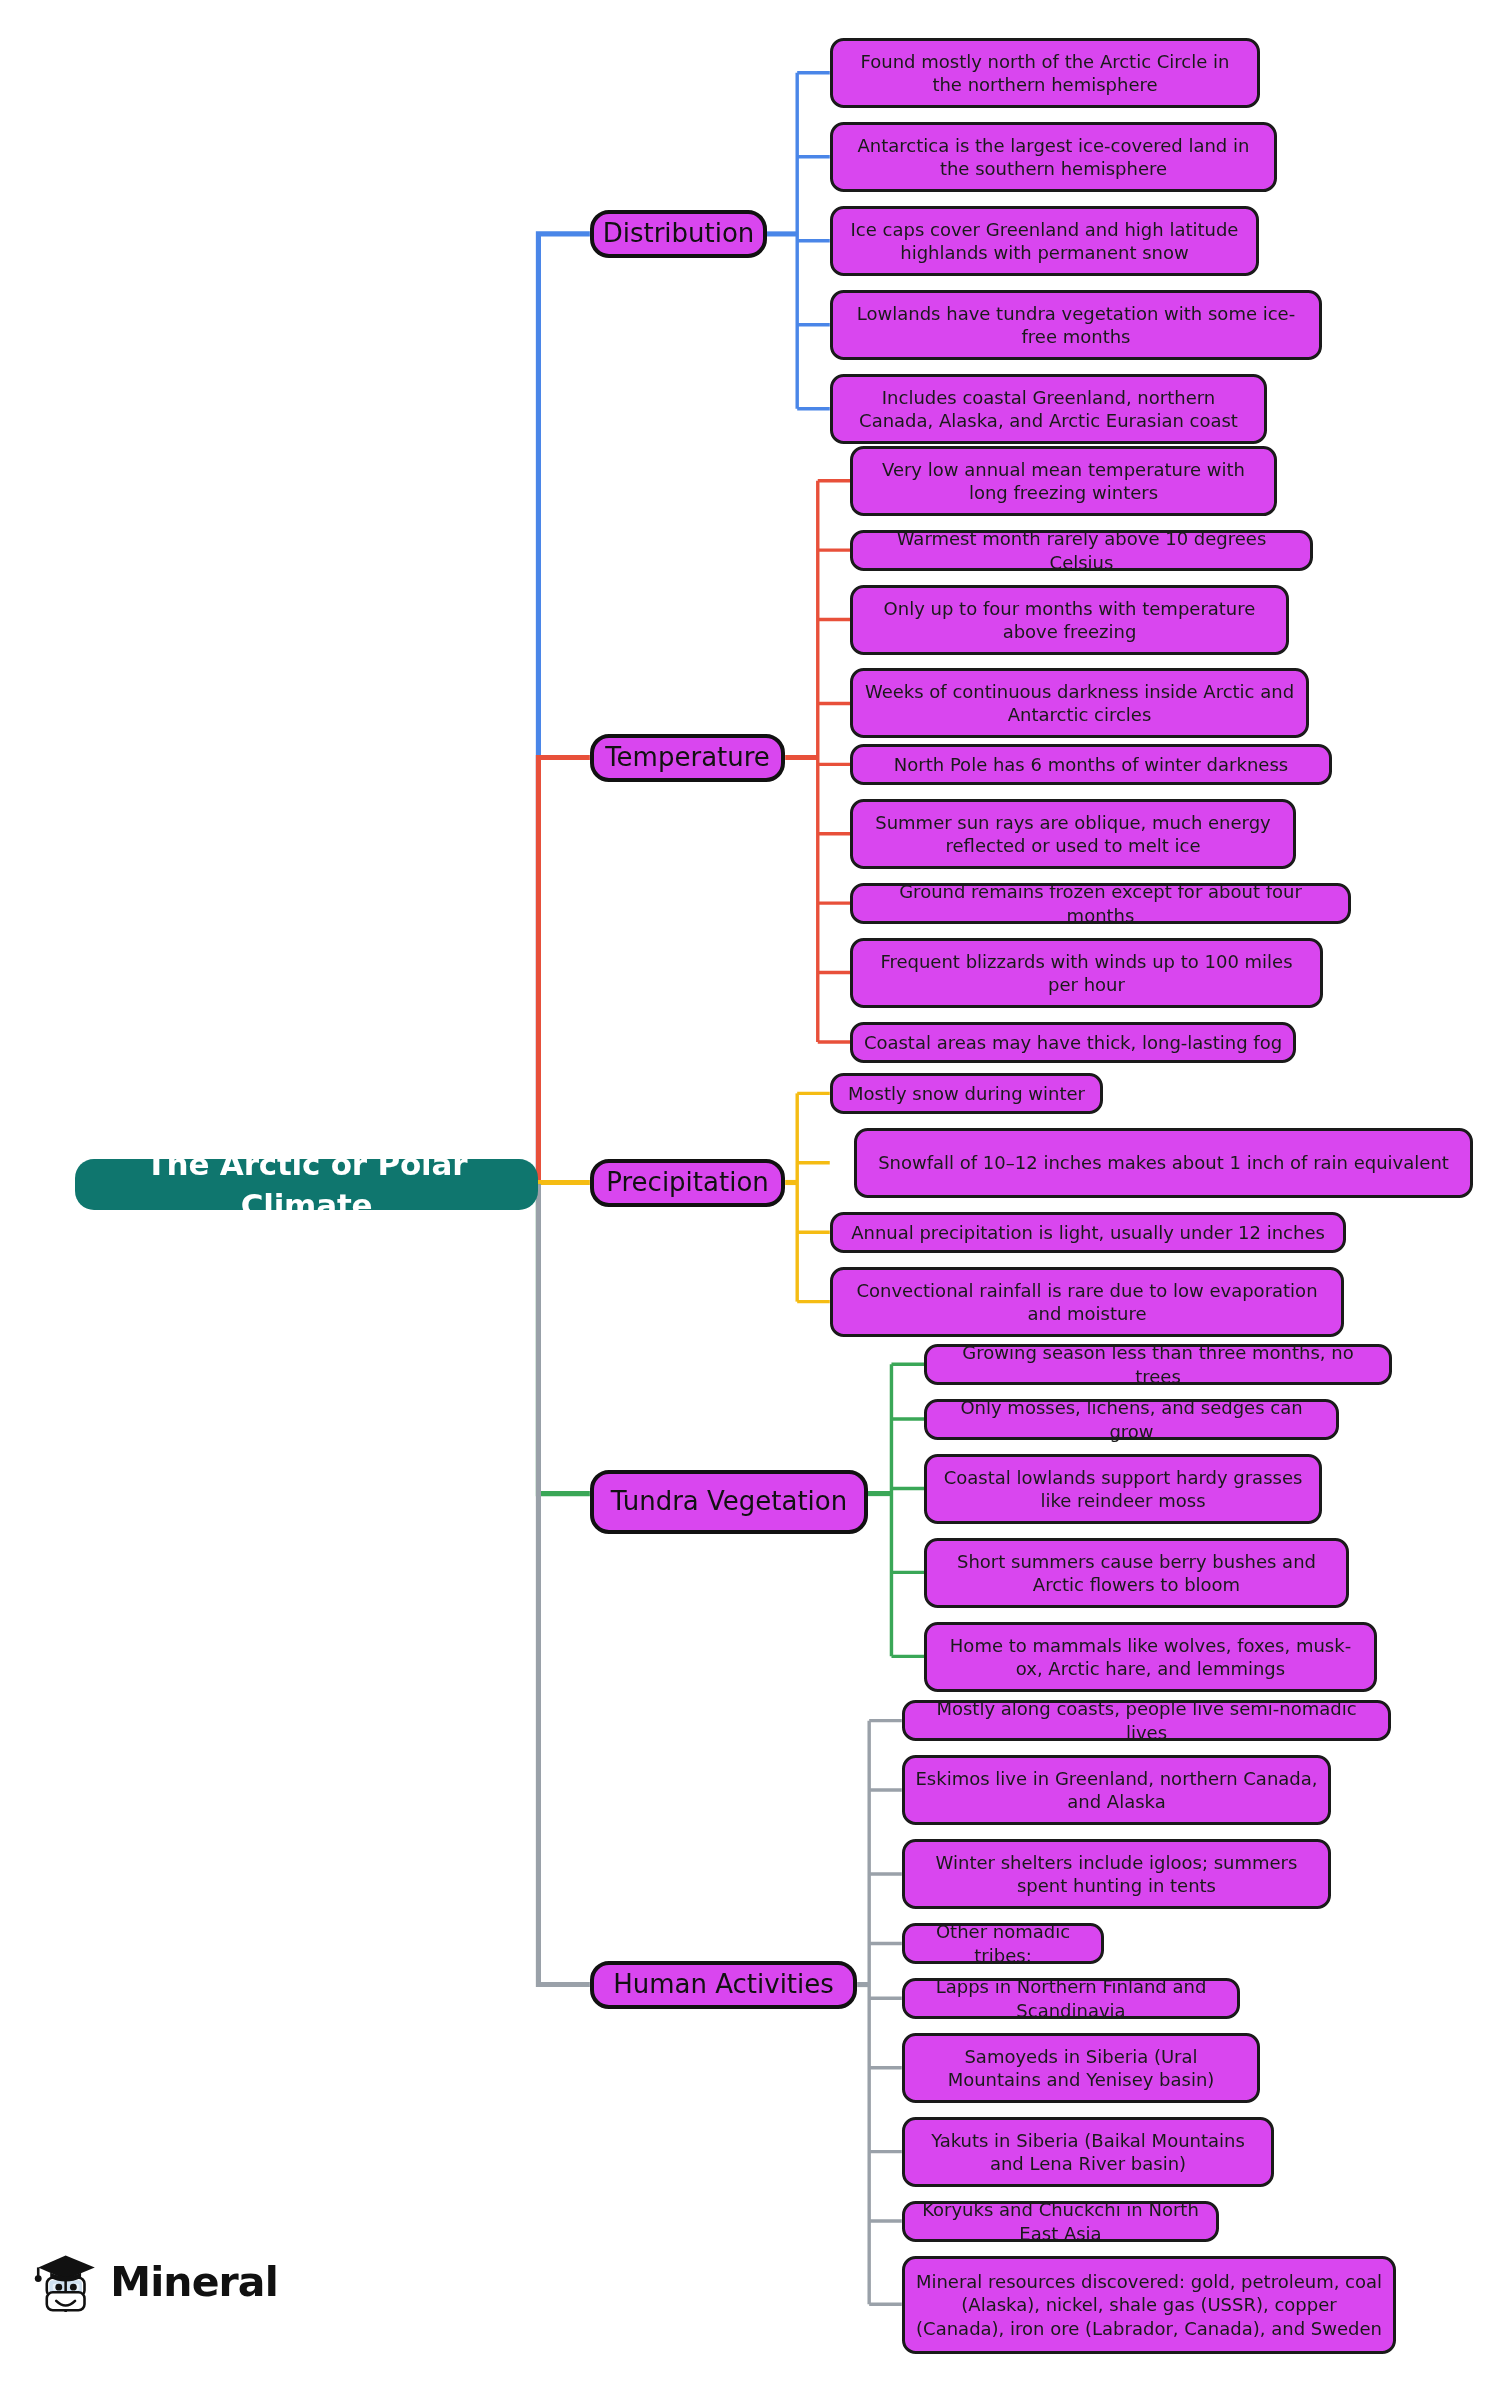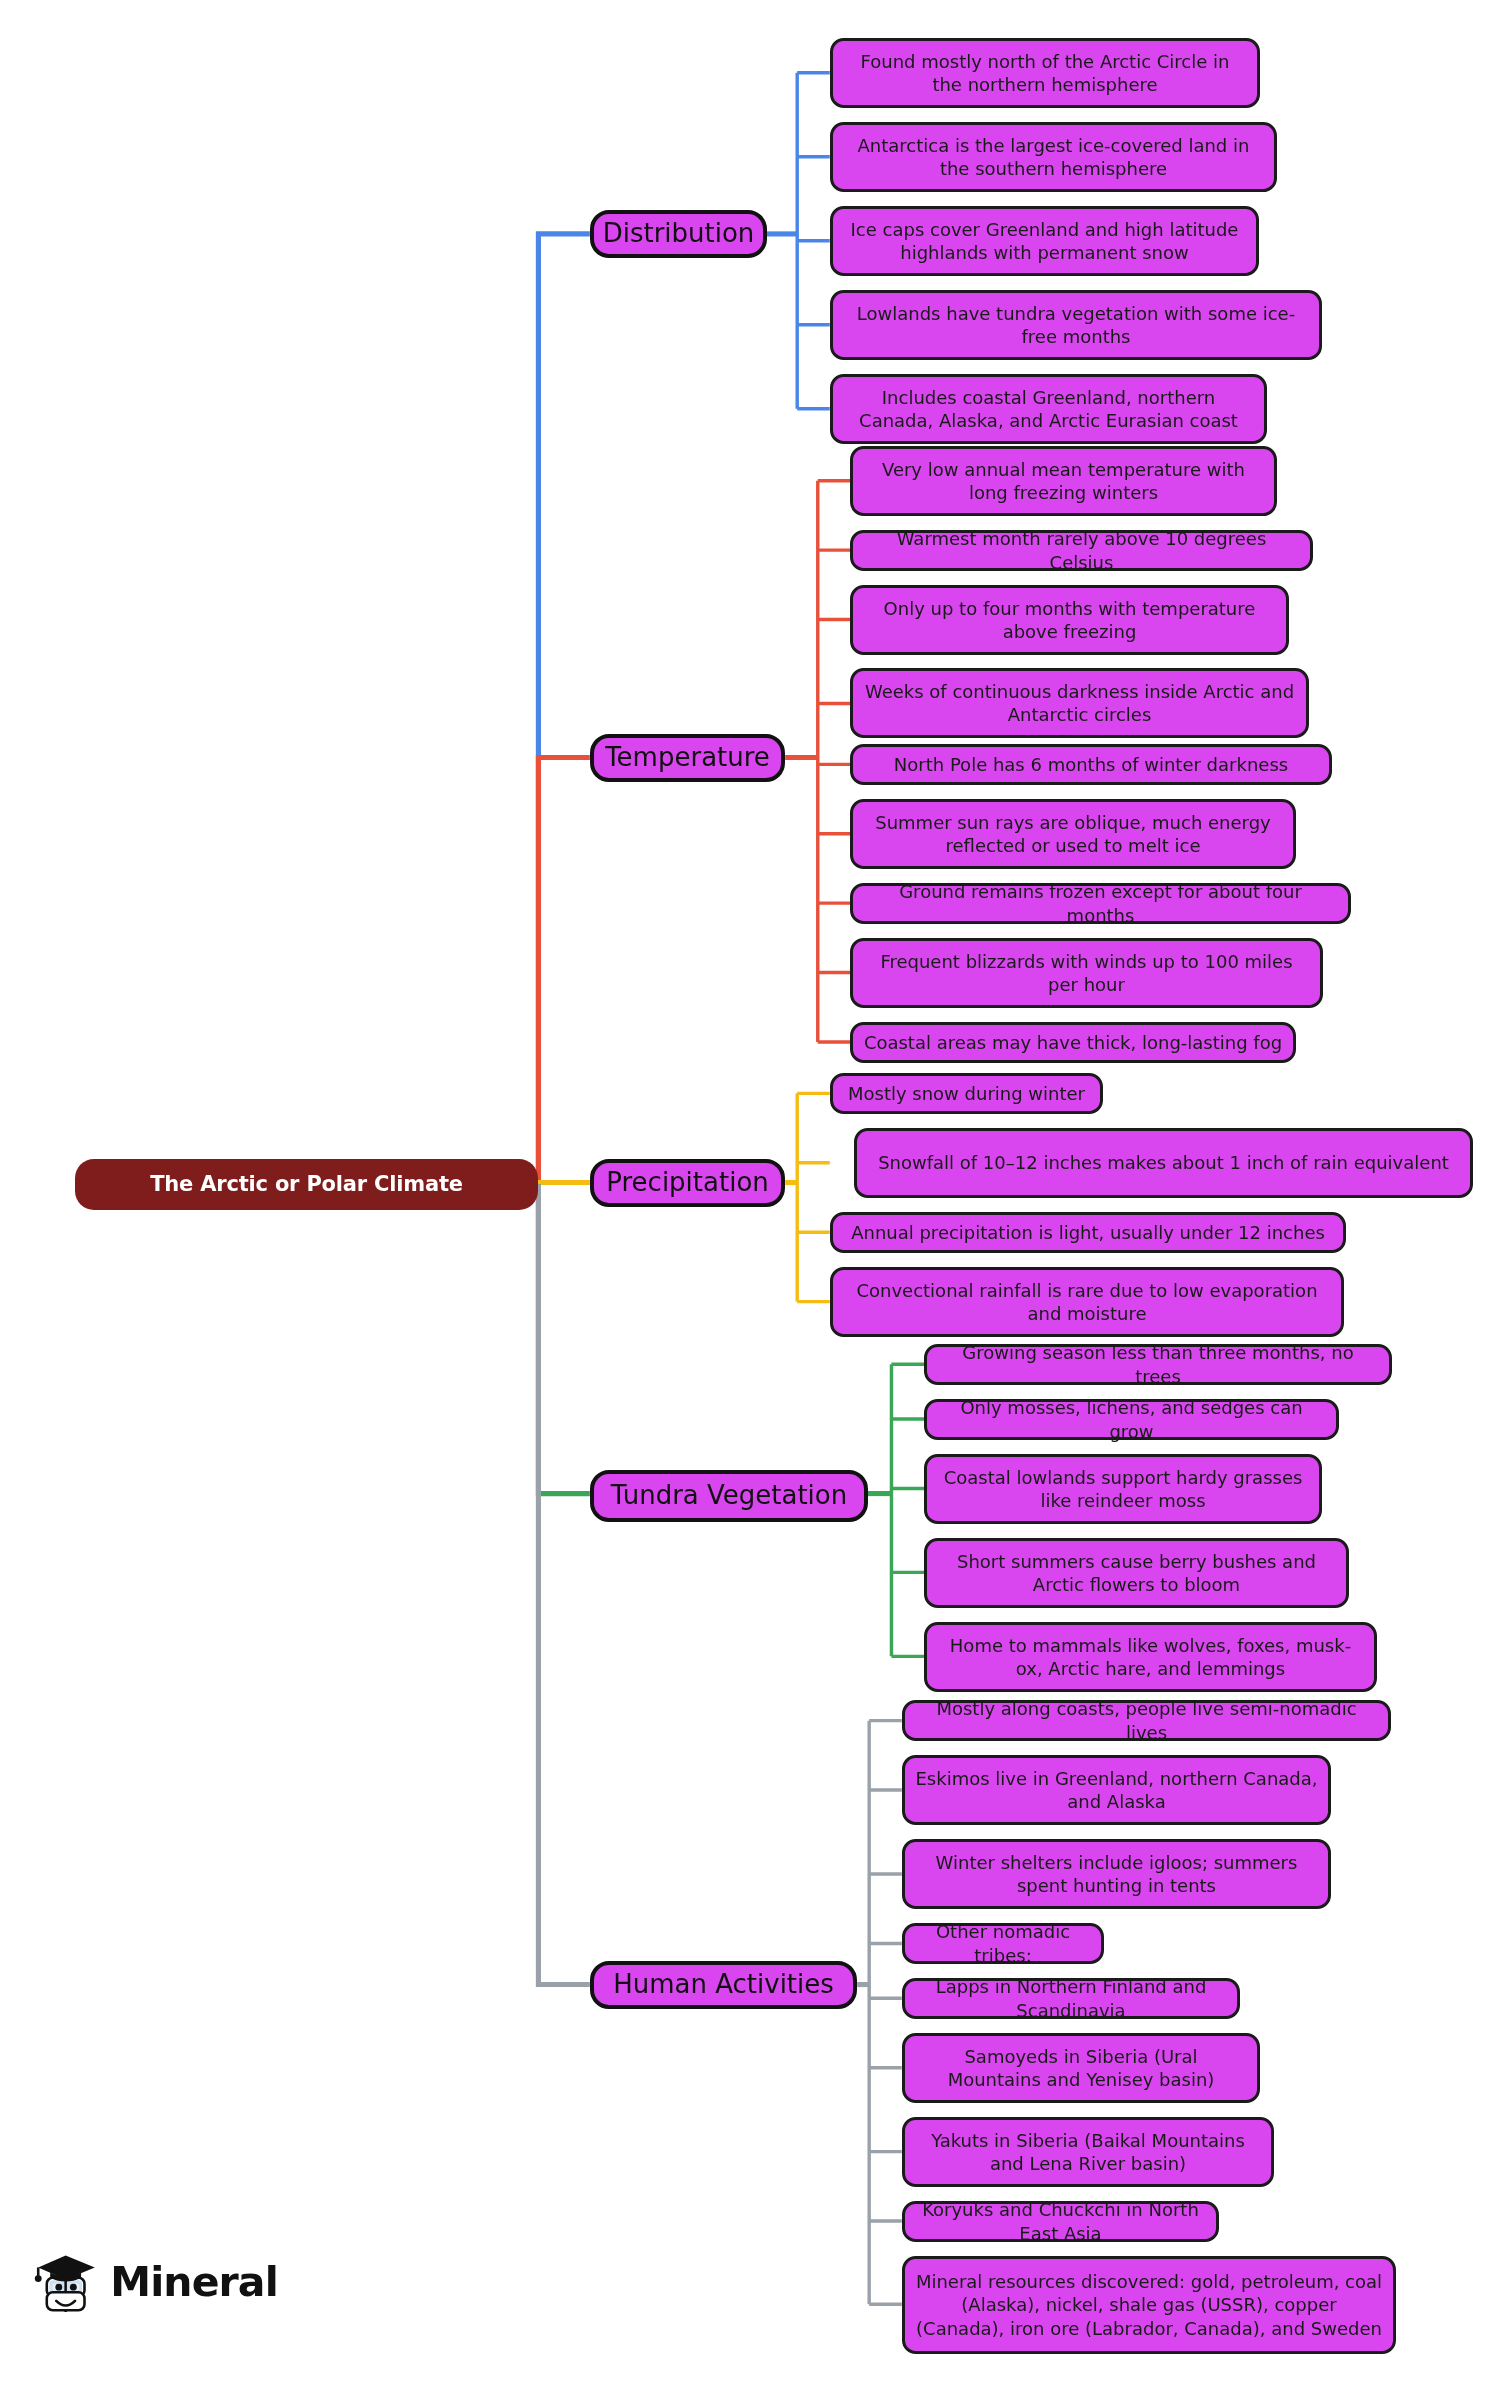--- a/index.html
+++ b/index.html
@@ -30,26 +30,26 @@
     justify-content: center;
     text-align: center;
     background: #d946ef;
     border-style: solid;
     line-height: 1.30;
     padding: 3.4px 12px;
     z-index: 5;
   }
   
   .root {
-    background: #7f1d1d;
+    background: #0f766e;
     color: #ffffff;
     border: 0;
     border-radius: 19px;
     font-weight: bold;
-    font-size: 21px;
+    font-size: 31px;
     letter-spacing: -0.2px;
     padding: 1px 19px;
   }
   
   .branch {
     border-width: 4.3px;
     border-radius: 19px;
     font-size: 26px;
     color: #111111;
     padding: 5.1px 13.7px;
@@ -215,21 +215,21 @@
     </div>
     <div class="node leaf precipitation" style="left: 830px; top: 1128px; width: 619px; height: 70px; margin-left: 24px;">
       <span>Snowfall of 10–12 inches makes about 1 inch of rain equivalent</span>
     </div>
     <div class="node leaf precipitation" style="left: 830px; top: 1212px; width: 516px; height: 41px;">
       <span>Annual precipitation is light, usually under 12 inches</span>
     </div>
     <div class="node leaf precipitation" style="left: 830px; top: 1267px; width: 514px; height: 70px;">
       <span>Convectional rainfall is rare due to low evaporation and moisture</span>
     </div>
-    <div class="node branch tundra_vegetation" style="left: 590px; top: 1470px; width: 278px; height: 52px;">
+    <div class="node branch tundra_vegetation" style="left: 590px; top: 1470px; width: 278px; height: 64px;">
       <span>Tundra Vegetation</span>
     </div>
     <div class="node leaf tundra_vegetation" style="left: 924px; top: 1344px; width: 468px; height: 41px;">
       <span>Growing season less than three months, no trees</span>
     </div>
     <div class="node leaf tundra_vegetation" style="left: 924px; top: 1399px; width: 415px; height: 41px;">
       <span>Only mosses, lichens, and sedges can grow</span>
     </div>
     <div class="node leaf tundra_vegetation" style="left: 924px; top: 1454px; width: 398px; height: 70px;">
       <span>Coastal lowlands support hardy grasses like reindeer moss</span>

